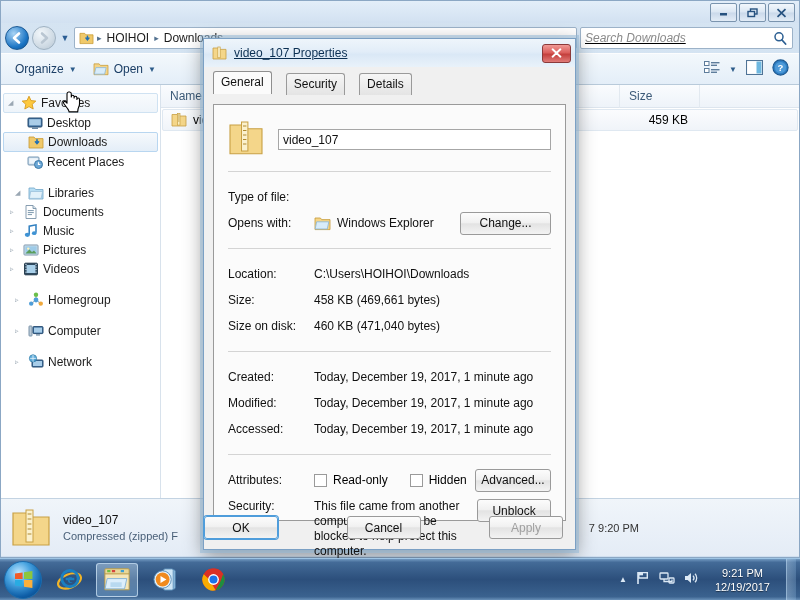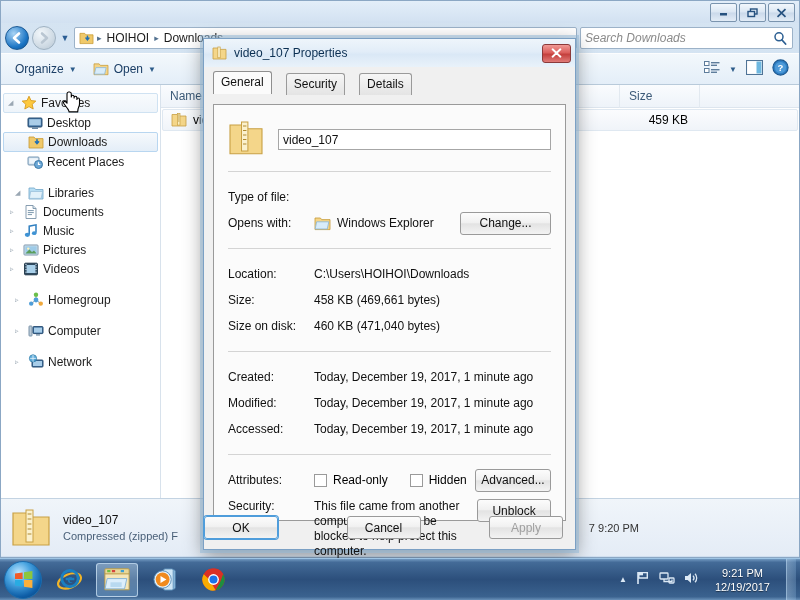--- a/index.html
+++ b/index.html
@@ -55,20 +55,21 @@
     display: flex; align-items: center; padding: 0 4px; gap: 3px;
     font-size: 12px; min-width: 0;
   }
   .crumb { color: #1c1c1c; padding: 0 2px; white-space: nowrap; }
   .crumbsep { color: #5b7фа0; color: #51708f; font-size: 9px; }
   .searchbox {
     width: 213px; height: 22px; background: #fff;
     border: 1px solid #9cb2c8; border-radius: 2px;
     display: flex; align-items: center; padding: 0 4px;
     position: relative;
+    text-decoration: underline;
   }
   .searchph { color: #8a8a8a; font-style: italic; font-size: 12px; }
   .searchicon { position: absolute; right: 5px; top: 3px; }
 
   
   .toolbar {
     height: 32px; display: flex; align-items: center; padding: 0 6px;
     background: linear-gradient(to bottom, #f3f8fc, #e4eef8);
     border-top: 1px solid #fcfdfe; border-bottom: 1px solid #b8cada;
   }
@@ -134,21 +135,21 @@
   #dialog {
     position: absolute; left: 203px; top: 38px; width: 373px; height: 512px;
     background: #f0f0f0;
     border: 1px solid #7ba0c4;
     box-shadow: 0 0 0 3px rgba(150,185,215,0.55), 0 5px 18px rgba(0,0,0,0.42);
   }
   .dlgtitle {
     height: 28px; display: flex; align-items: center; padding: 0 4px 0 8px;
     background: linear-gradient(to bottom, #eef5fb 0%, #e2edf8 45%, #dae8f6 55%, #e9f2fa 100%);
   }
-  .dlgtitletext { font-size: 12px; color: #0b2f52; margin-left: 7px; }
+  .dlgtitletext { font-size: 12px; color: #0b2f52; margin-left: 7px; text-decoration: underline; }
   .dlgclose {
     margin-left: auto; width: 29px; height: 19px; border-radius: 3px;
     border: 1px solid #8b3a3a;
     background: linear-gradient(to bottom, #f09a96 0%, #db5f5c 45%, #c4403d 55%, #e07b78 100%);
     display: flex; align-items: center; justify-content: center;
   }
   .tabstrip { display: flex; padding: 4px 0 10px 9px; gap: 14px; align-items: flex-end; }
   .tab {
     padding: 3px 7px 4px; font-size: 12px; color: #111;
     background: linear-gradient(to bottom, #f6f6f6, #e4e4e4);

